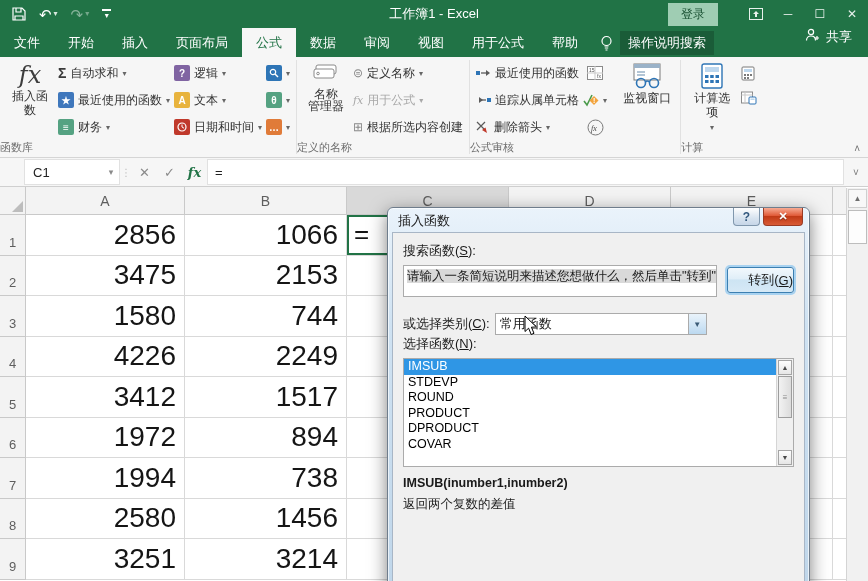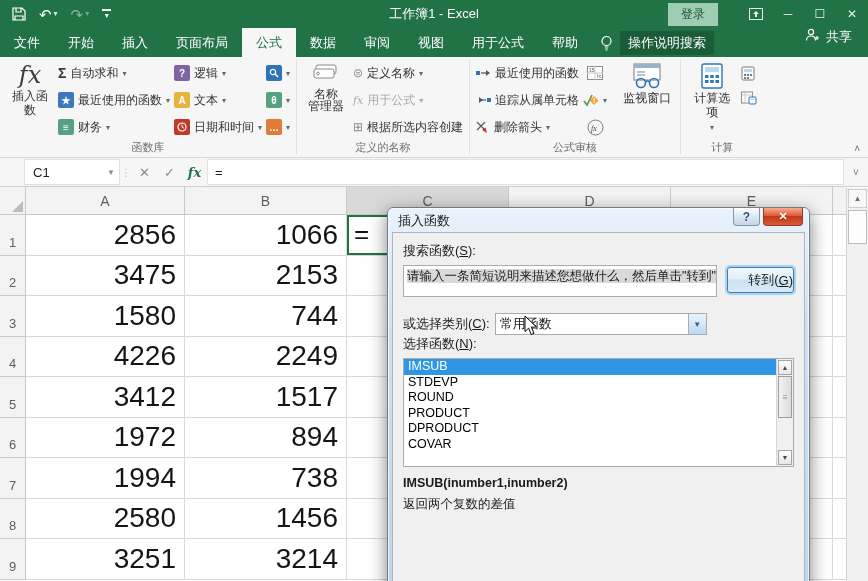--- a/index.html
+++ b/index.html
@@ -27,21 +27,21 @@
   .tab { padding:0 14px; display:flex; align-items:center; cursor:default; }
   .tab.active { background:#f6f6f6; color:#217346; }
   .tellme { display:flex; align-items:center; gap:7px; margin-left:8px; }
   .tellme-chip { background:#1a5c38; padding:3px 8px; font-size:13px; }
   .share { margin-left:auto; display:flex; align-items:flex-start; gap:6px; padding-right:16px; font-size:13px; }
 
   
   .ribbon { height:101px; background:#f6f6f6; border-bottom:1px solid #d5d5d5; display:flex; position:relative; color:#333; }
   .rgroup { display:flex; flex-direction:column; }
   .rbody { flex:1; display:flex; align-items:flex-start; padding:3px 4px 0 4px; }
-  .rlabel { height:17px; font-size:11px; color:#6c6c6c; text-align:center; line-height:14px; }
+  .rlabel { height:17px; font-size:11px; color:#6c6c6c; text-align:left; line-height:14px; }
   .gsep { width:1px; background:#e1e1e1; margin:3px 0; }
   .bigbtn { display:flex; flex-direction:column; align-items:center; padding:3px 4px 0; gap:2px; font-size:12px; line-height:14px; text-align:center; }
   .bigbtn .dd { font-size:8px; color:#666; }
   .smallcol { display:flex; flex-direction:column; justify-content:space-between; height:80px; padding:1px 2px; }
   .sbtn { display:flex; align-items:center; gap:4px; height:24px; font-size:12px; white-space:nowrap; }
   .sbtn .dd { font-size:8px; color:#666; }
   .sbtn.disabled { color:#a8a8a8; }
   .icsq { width:16px; height:16px; border-radius:2px; display:flex; align-items:center; justify-content:center; color:#fff; font-size:10px; font-weight:bold; flex:none; }
   .fx-big { font-family:"DejaVu Serif", serif; font-style:italic; font-size:24px; color:#3c3c3c; line-height:24px; }
   .collapse { position:absolute; right:8px; bottom:3px; color:#6c6c6c; font-size:10px; }

